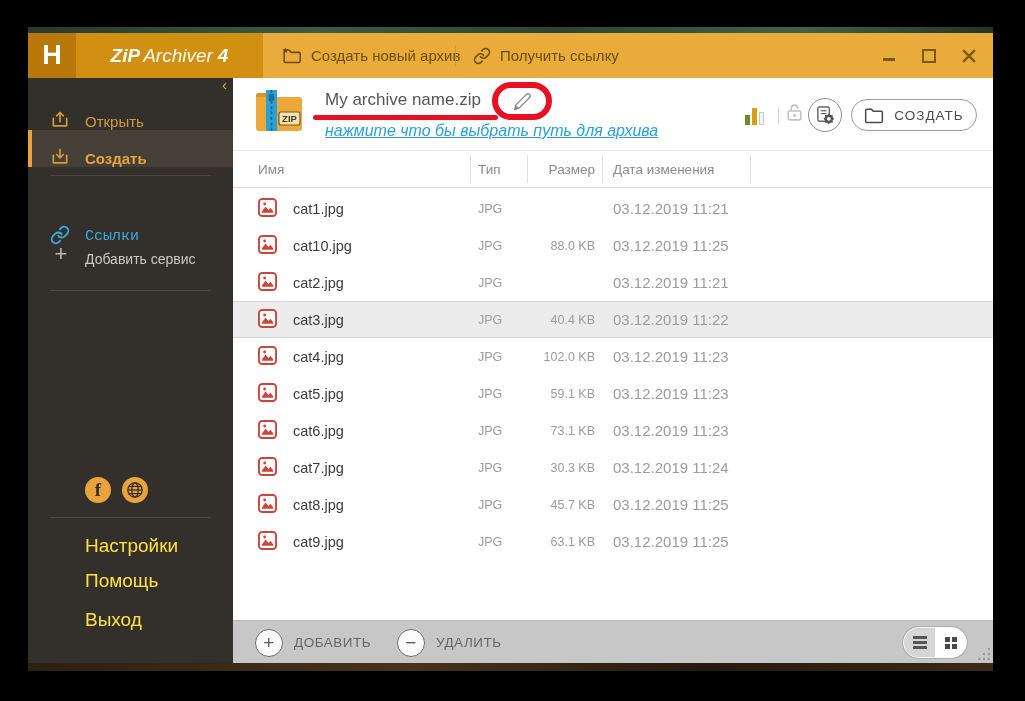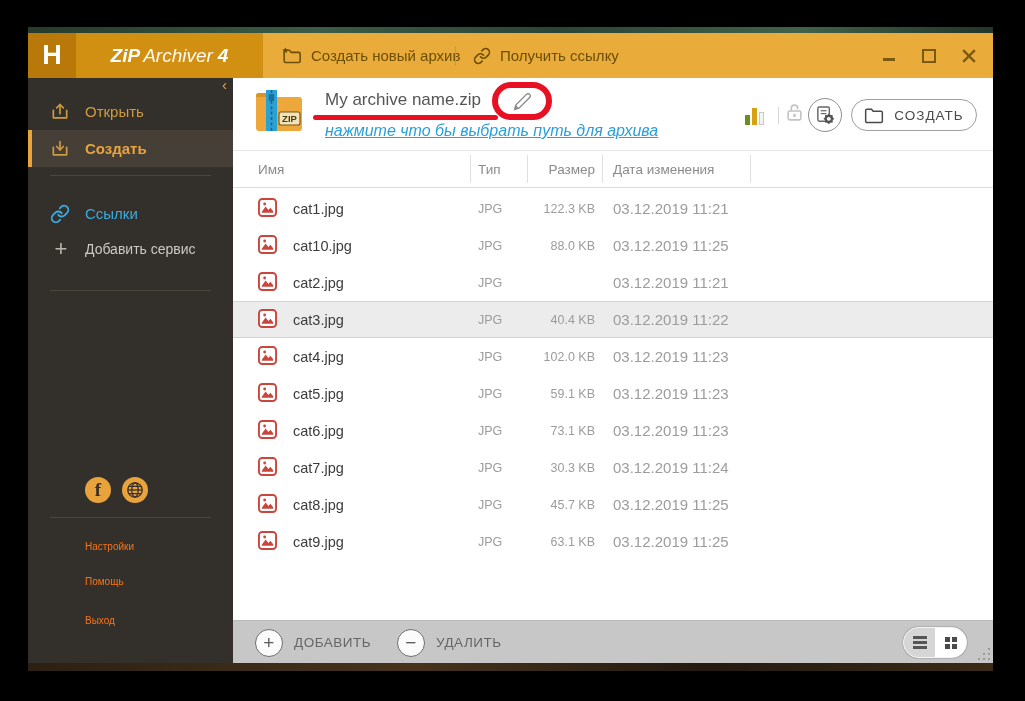--- a/index.html
+++ b/index.html
@@ -24,34 +24,34 @@
   .tab svg{flex:0 0 auto;}
   .tab-divider{position:absolute;left:427px;top:13px;width:1px;height:20px;background:#d99a24;}
   .win-controls{position:absolute;right:14px;top:0;height:45px;display:flex;align-items:center;gap:20px;}
   .wc{width:20px;height:20px;display:flex;align-items:center;justify-content:center;}
   .wc-min{width:12px;height:3px;background:#7a5a10;margin-top:8px;}
   .wc-max{width:10px;height:10px;border:2px solid #7a5a10;}
 
   
   .sidebar{position:absolute;left:0;top:45px;width:205px;height:585px;background:var(--sidebar-bg);}
   .collapse{position:absolute;top:0px;right:6px;color:var(--accent);font-size:15px;line-height:14px;}
-  .side-item{position:absolute;left:0;width:205px;height:37px;display:flex;align-items:center;
+  .side-item{position:absolute;left:0;width:205px;height:37px;display:flex;align-items:flex-end;
     font-size:15px;color:#cf9b3f;}
   .side-item .ic{width:22px;margin-left:22px;margin-right:13px;display:flex;align-items:center;color:#cf9b3f;}
   .side-item.links{color:var(--links-blue);}
   .side-item.links .ic{color:var(--links-blue);}
   .side-item.service{color:#ccc9c2;font-size:14px;}
   .side-item.service .ic{color:#b9b6ae;font-size:22px;font-weight:normal;justify-content:center;}
   .side-item.active{background:var(--sidebar-active);color:var(--accent);font-weight:bold;}
   .side-item.active::before{content:"";position:absolute;left:0;top:0;width:4px;height:37px;background:var(--accent);}
   .side-divider{position:absolute;left:22px;width:161px;height:1px;background:#4a453d;}
   .social{position:absolute;width:26px;height:26px;border-radius:50%;background:var(--accent);
     display:flex;align-items:center;justify-content:center;color:#332e29;}
   .social.fb{font-family:"Liberation Serif",serif;font-weight:bold;font-size:19px;}
-  .side-foot{position:absolute;left:57px;height:24px;display:flex;align-items:center;color:#f97316;font-size:10px;}
+  .side-foot{position:absolute;left:57px;height:24px;display:flex;align-items:center;color:#fde047;font-size:19px;}
 
   
   .main{position:absolute;left:205px;top:45px;width:760px;height:585px;background:#fff;}
 
   .main-header{position:absolute;left:0;top:0;width:760px;height:72px;}
   .zipfolder{position:absolute;left:20px;top:8px;}
   .arch-name{position:absolute;left:92px;top:12px;font-size:17px;color:#555;}
   .red-underline{position:absolute;left:80px;top:37px;width:185px;height:5px;border-radius:3px;
     background:var(--annotation-red);}
   .pencil-ring{position:absolute;left:259px;top:4px;width:60px;height:38px;border-radius:20px;
@@ -181,21 +181,21 @@
             <path d="M4 10v9h16v-9"></path>
               <polyline points="8 9 12 13 16 9"></polyline>
               <line x1="12" y1="3" x2="12" y2="13"></line>
           </svg>
         </span>
         <span>Создать</span>
       </div>
 
       <div class="side-divider" style="top:97px;"></div>
 
-      <div class="side-item links" style="top:117px;">
+      <div class="side-item links" style="top:130px;font-family:Liberation Mono, monospace;">
         <span class="ic">
           <svg width="20" height="20" viewBox="0 0 24 24" fill="none" stroke="currentColor" stroke-width="2.2" stroke-linecap="round">
             <path d="M10 13a5 5 0 0 0 7.54.54l3-3a5 5 0 0 0-7.07-7.07l-1.72 1.71"></path>
             <path d="M14 11a5 5 0 0 0-7.54-.54l-3 3a5 5 0 0 0 7.07 7.07l1.71-1.71"></path>
           </svg>
         </span>
         <span>Ссылки</span>
       </div>
 
       <div class="side-item service" style="top:152px;">
@@ -305,21 +305,20 @@
   <div class="trow">
     <span class="fic">
       <svg width="19" height="19" viewBox="0 0 20 20">
         <rect x="1" y="1" width="18" height="18" rx="3.5" fill="#fff" stroke="#c9463d" stroke-width="2"></rect>
         <path d="M4 14.5l4-5.5 3 3.5 2-2.2 3 3.7v1.5H4z" fill="#c9463d"></path>
         <circle cx="7" cy="6.3" r="1.5" fill="#c9463d"></circle>
       </svg>
     </span>
     <span class="c-name">cat1.jpg</span>
     <span class="c-type">JPG</span>
-    <span class="c-size">122.3 KB</span>
     <span class="c-date">03.12.2019 11:21</span>
   </div>
 
   <div class="trow">
     <span class="fic">
       <svg width="19" height="19" viewBox="0 0 20 20">
         <rect x="1" y="1" width="18" height="18" rx="3.5" fill="#fff" stroke="#c9463d" stroke-width="2"></rect>
         <path d="M4 14.5l4-5.5 3 3.5 2-2.2 3 3.7v1.5H4z" fill="#c9463d"></path>
         <circle cx="7" cy="6.3" r="1.5" fill="#c9463d"></circle>
       </svg>

